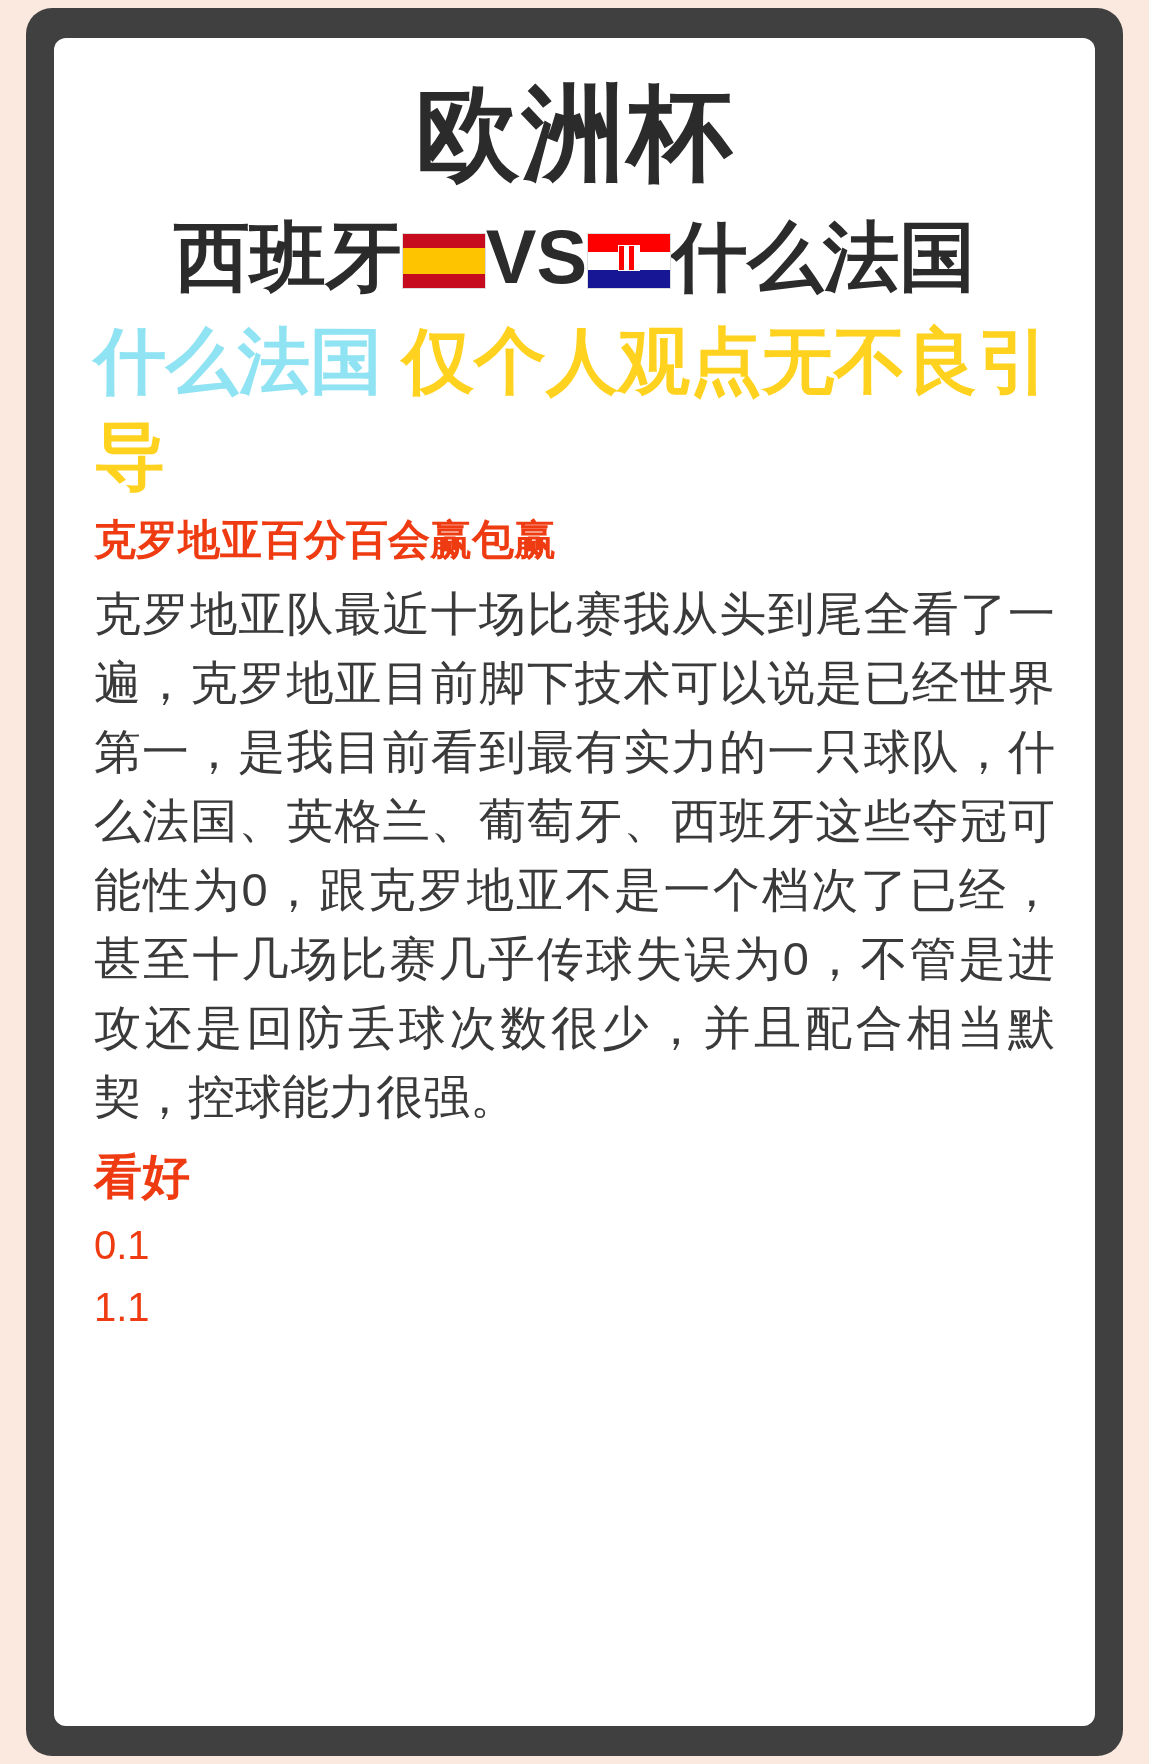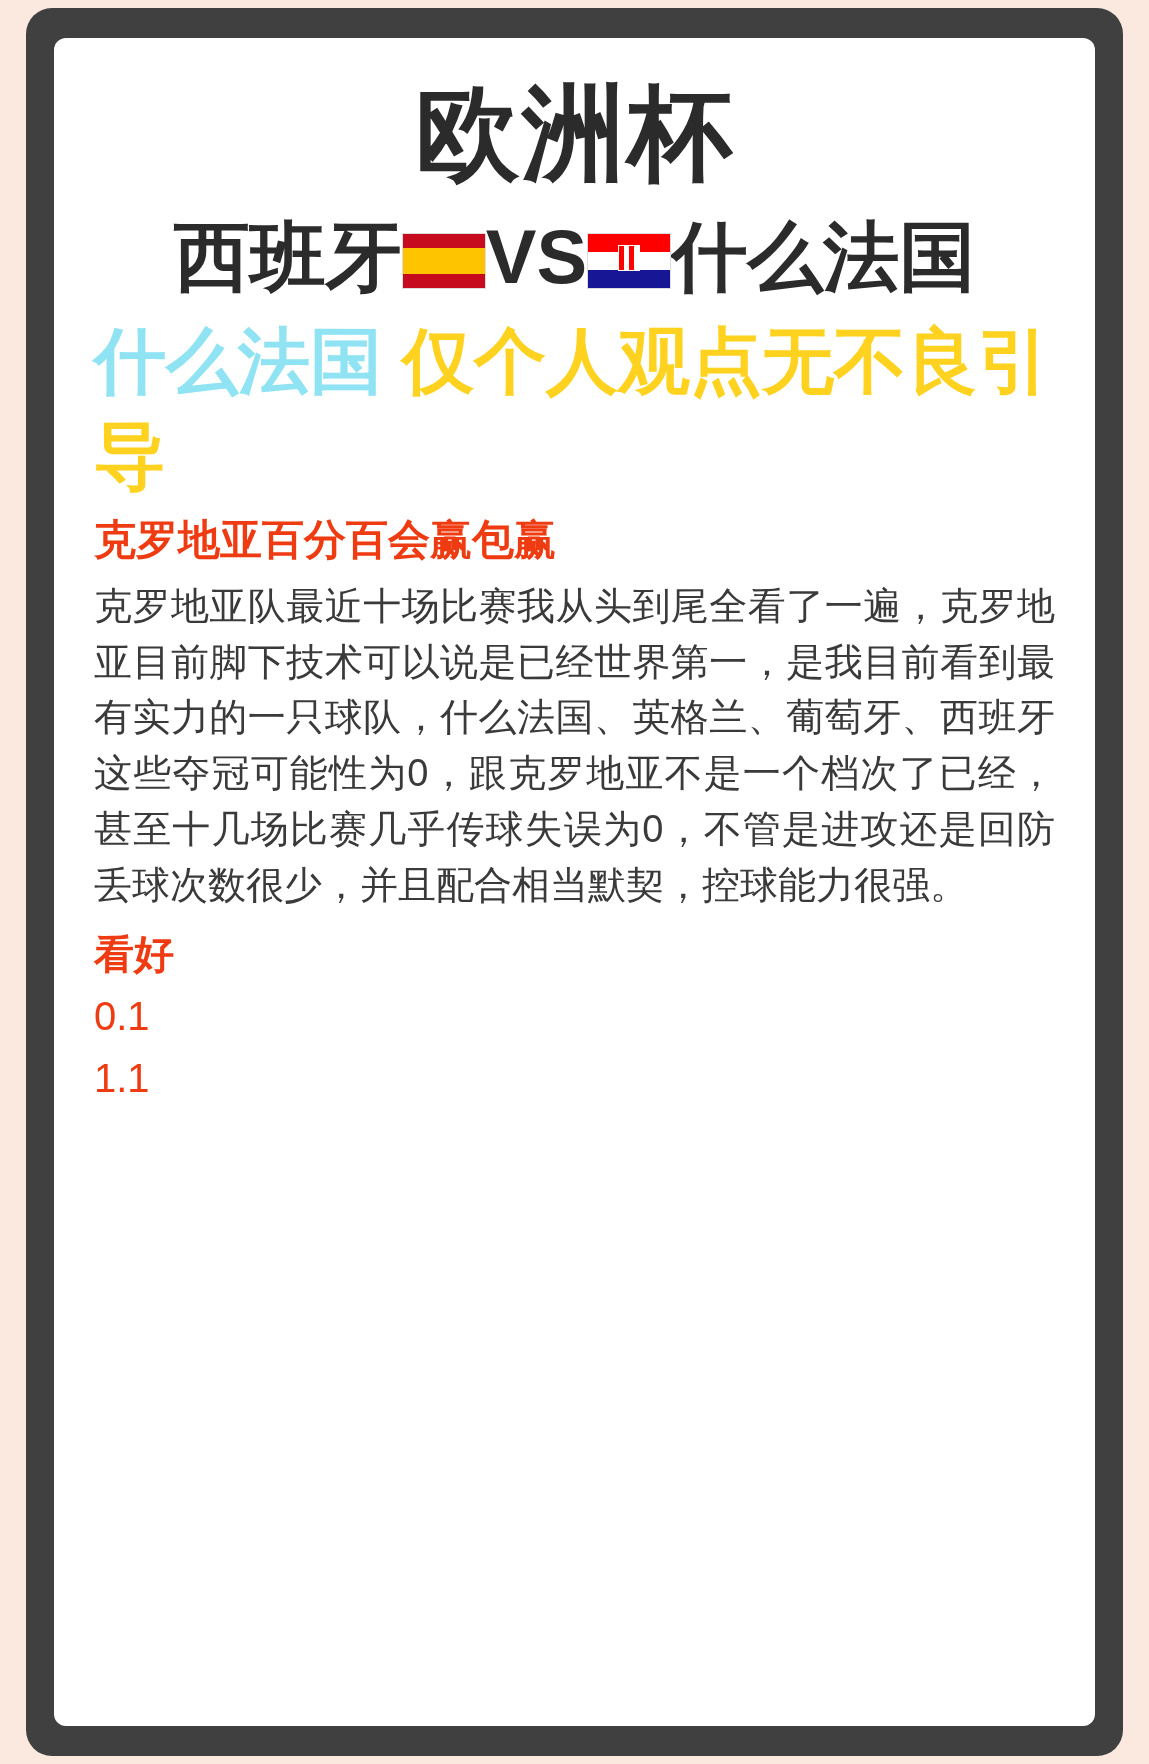--- a/index.html
+++ b/index.html
@@ -99,29 +99,29 @@
   .red-line {
     color: #ef3b11;
     font-size: 42px;
     font-weight: 700;
     line-height: 1.45;
     margin: 0 0;
     word-break: break-all;
   }
   .body-text {
     color: #3a3a3a;
-    font-size: 38px;
+    font-size: 47px;
     line-height: 1.47;
     margin: 8px 0 10px 0;
     text-align: justify;
     word-break: break-all;
   }
   .small-red {
     color: #ef3b11;
-    font-size: 40px;
+    font-size: 48px;
     font-weight: 700;
     line-height: 1.5;
     margin: 2px 0;
   }
   .odds {
     color: #ef3b11;
     font-size: 40px;
     font-weight: 400;
     line-height: 1.5;
     margin: 2px 0;

